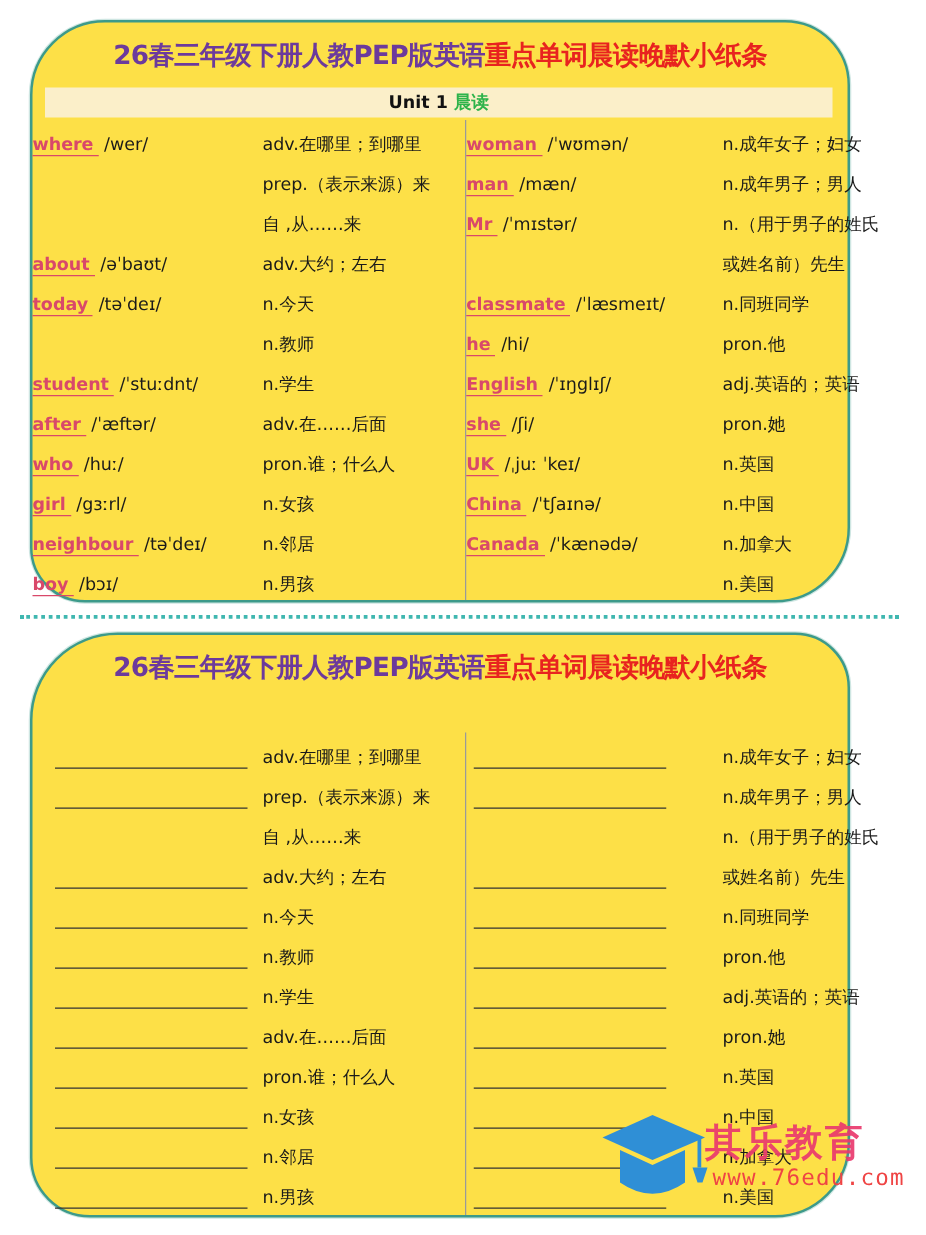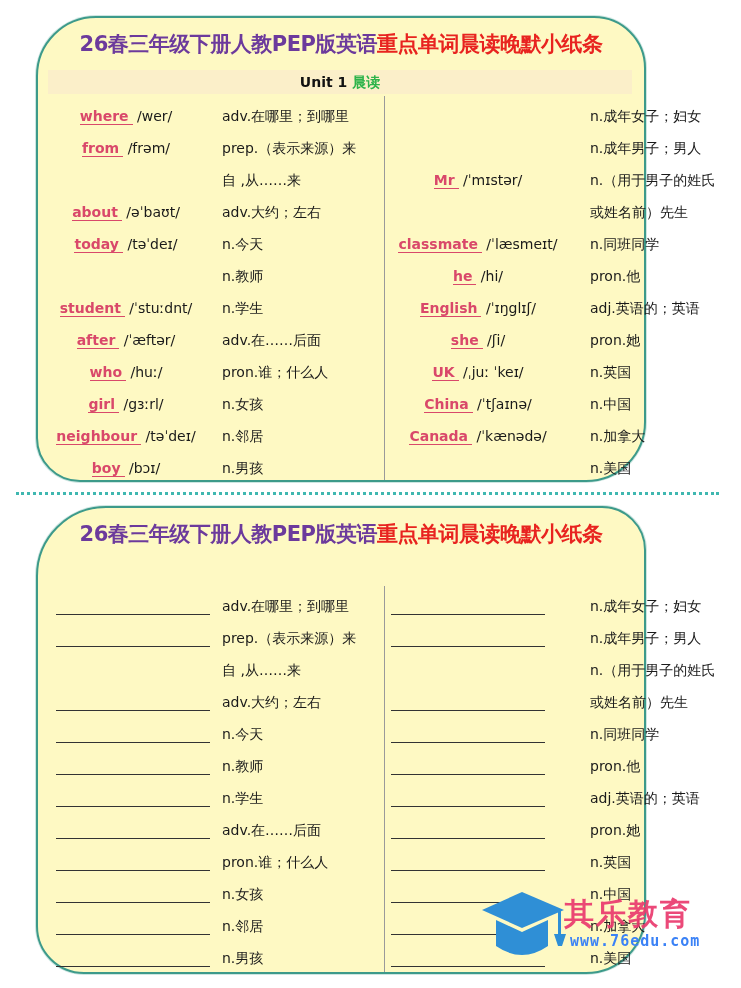--- a/index.html
+++ b/index.html
@@ -1,23 +1,23 @@
 <!DOCTYPE html>
 <html><head>
 <meta charset="utf-8">
 <style>
   * { box-sizing: border-box; margin: 0; padding: 0; }
   html, body { width: 741px; height: 988px; background: #ffffff; overflow: hidden; }
   body { position: relative; font-family: "DejaVu Sans", "Liberation Sans", sans-serif; color: #1a1a1a; }
 
   .card {
     position: absolute;
-    left: 36px; width: 610px;
+    left: 24px; width: 656px;
     border: 2px solid #3d9a8a;
-    background: #fef9c3;
+    background: #fde047;
     box-shadow: 0 0 0 1px rgba(61,154,138,0.25);
   }
   .card.top { top: 16px; height: 466px; border-radius: 60px 52px 60px 44px; }
   .card.bottom { top: 506px; height: 468px; border-radius: 70px 44px 60px 48px; }
 
   .title {
     position: absolute; left: 0; right: 0; top: 12px;
     text-align: center; font-size: 21px; font-weight: bold; letter-spacing: -0.5px;
     white-space: nowrap;
   }
@@ -39,21 +39,21 @@
   .card.top .divider { height: 384px; }
   .card.bottom .divider { height: 386px; }
 
   .col { position: absolute; top: 82px; }
   .col.left { left: 0; width: 346px; }
   .col.right { left: 347px; width: 345px; }
 
   .row { position: relative; height: 32px; font-size: 14px; }
   .word-cell {
     position: absolute; top: 0; height: 32px; line-height: 32px;
-    text-align: center; white-space: nowrap;
+    text-align: left; white-space: nowrap;
   }
   .col.left .word-cell { left: 0; width: 176px; }
   .col.right .word-cell { left: 0; width: 186px; }
   .word {
     color: #d9486a; font-weight: bold; font-size: 14px;
     border-bottom: 1px solid #d9486a; padding-right: 4px;
   }
   .phon { color: #1a1a1a; font-size: 14px; }
   .mean {
     position: absolute; top: 0; height: 32px; line-height: 32px; white-space: nowrap;
@@ -75,43 +75,42 @@
 
   .watermark {
     position: absolute; left: 478px; top: 888px; width: 263px; height: 76px;
   }
   .wm-cap { position: absolute; left: 0; top: 0; }
   .wm-text {
     position: absolute; left: 86px; top: 6px; font-size: 30px; font-weight: bold;
     color: #ea3a6e; letter-spacing: 2px; opacity: 0.92;
   }
   .wm-url {
-    position: absolute; left: 92px; top: 44px; font-size: 15px; font-weight: bold;
-    color: #3b82f6; letter-spacing: 1px; font-family: "DejaVu Sans Mono", monospace;
+    position: absolute; left: 92px; top: 44px; font-size: 18px; font-weight: normal;
+    color: #ef4444; letter-spacing: 1px; font-family: "DejaVu Sans Mono", monospace;
   }
 </style>
 </head>
 <body>
 
 <div class="card top">
   <div class="title">
     <span class="purple">26春三年级下册人教PEP版英语</span><span class="red">重点单词晨读晚默小纸条</span>
   </div>
   <div class="unit-bar">
     <span class="unit">Unit 1</span>
     <span class="mode green">晨读</span>
   </div>
   <div class="divider"></div>
   <div class="col left">
       <div class="row">
         <div class="word-cell"><span class="word">where</span> <span class="phon">/wer/</span></div>
         <div class="mean">adv.在哪里；到哪里</div>
       </div>
       <div class="row">
-        <div class="word-cell"><span class="word">from</span> <span class="phon">/frəm/</span></div>
         <div class="mean">prep.（表示来源）来</div>
       </div>
       <div class="row">
         <div class="word-cell"></div>
         <div class="mean">自 ,从……来</div>
       </div>
       <div class="row">
         <div class="word-cell"><span class="word">about</span> <span class="phon">/əˈbaʊt/</span></div>
         <div class="mean">adv.大约；左右</div>
       </div>
@@ -142,23 +141,25 @@
         <div class="word-cell"><span class="word">neighbour</span> <span class="phon">/təˈdeɪ/</span></div>
         <div class="mean">n.邻居</div>
       </div>
       <div class="row">
         <div class="word-cell"><span class="word">boy</span> <span class="phon">/bɔɪ/</span></div>
         <div class="mean">n.男孩</div>
       </div>
     </div>
   <div class="col right">
       <div class="row">
+        <div class="word-cell"><span class="word">woman</span> <span class="phon">/ˈwʊmən/</span></div>
         <div class="mean">n.成年女子；妇女</div>
       </div>
       <div class="row">
+        <div class="word-cell"><span class="word">man</span> <span class="phon">/mæn/</span></div>
         <div class="mean">n.成年男子；男人</div>
       </div>
       <div class="row">
         <div class="word-cell"><span class="word">Mr</span> <span class="phon">/ˈmɪstər/</span></div>
         <div class="mean">n.（用于男子的姓氏</div>
       </div>
       <div class="row">
         <div class="word-cell"></div>
         <div class="mean">或姓名前）先生</div>
       </div>

